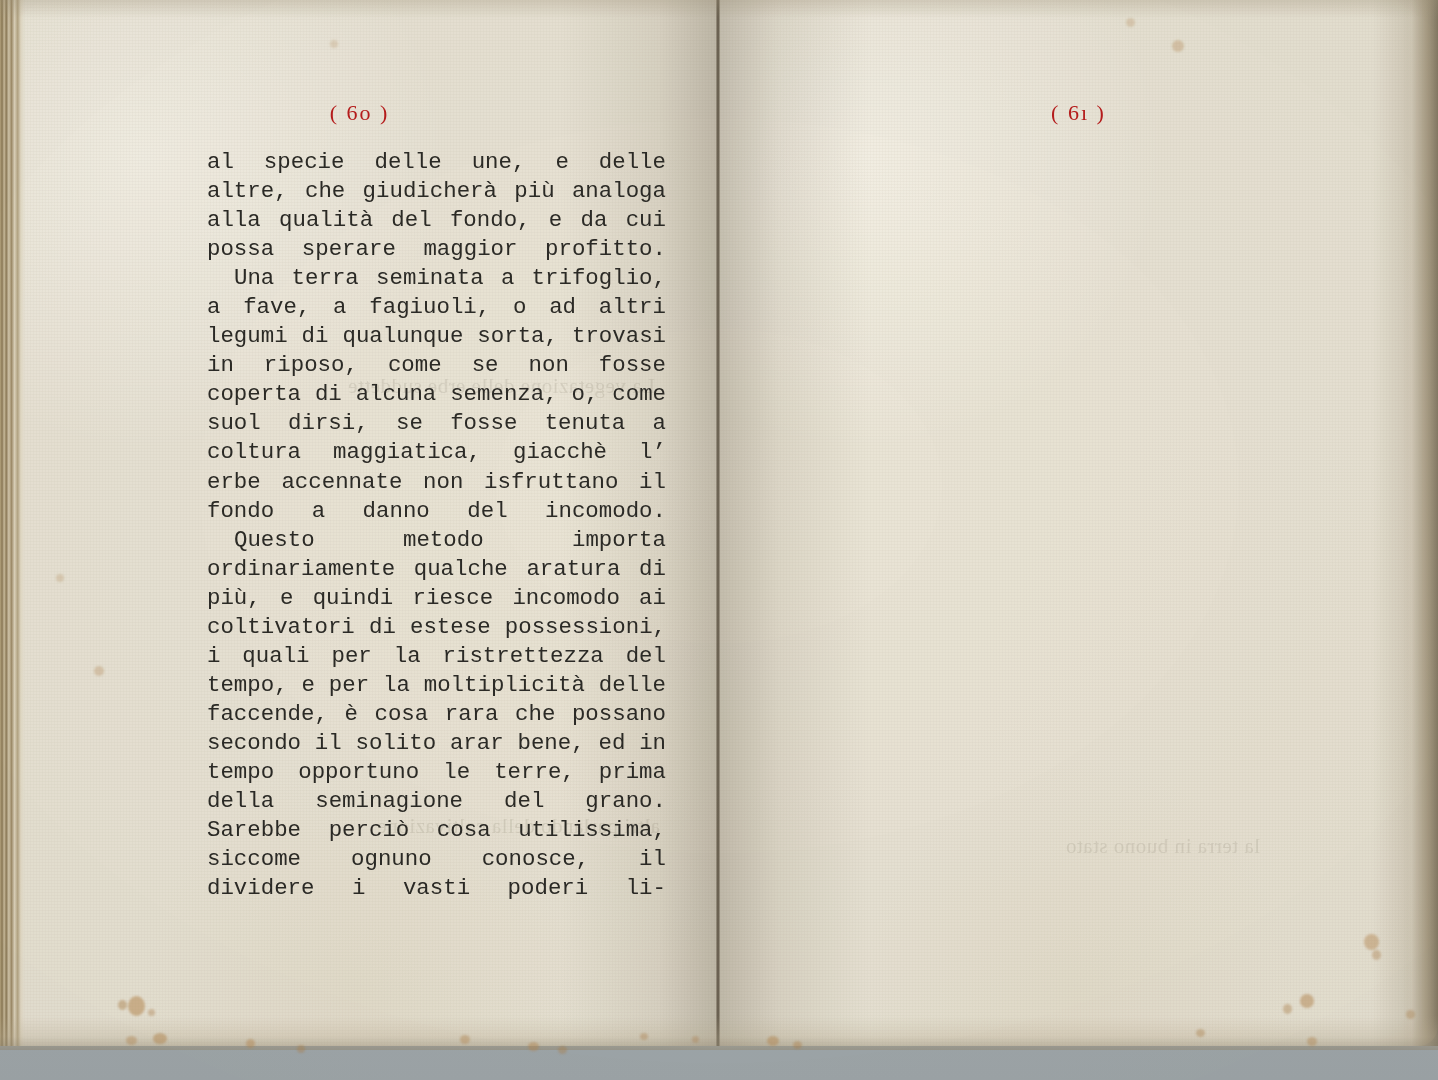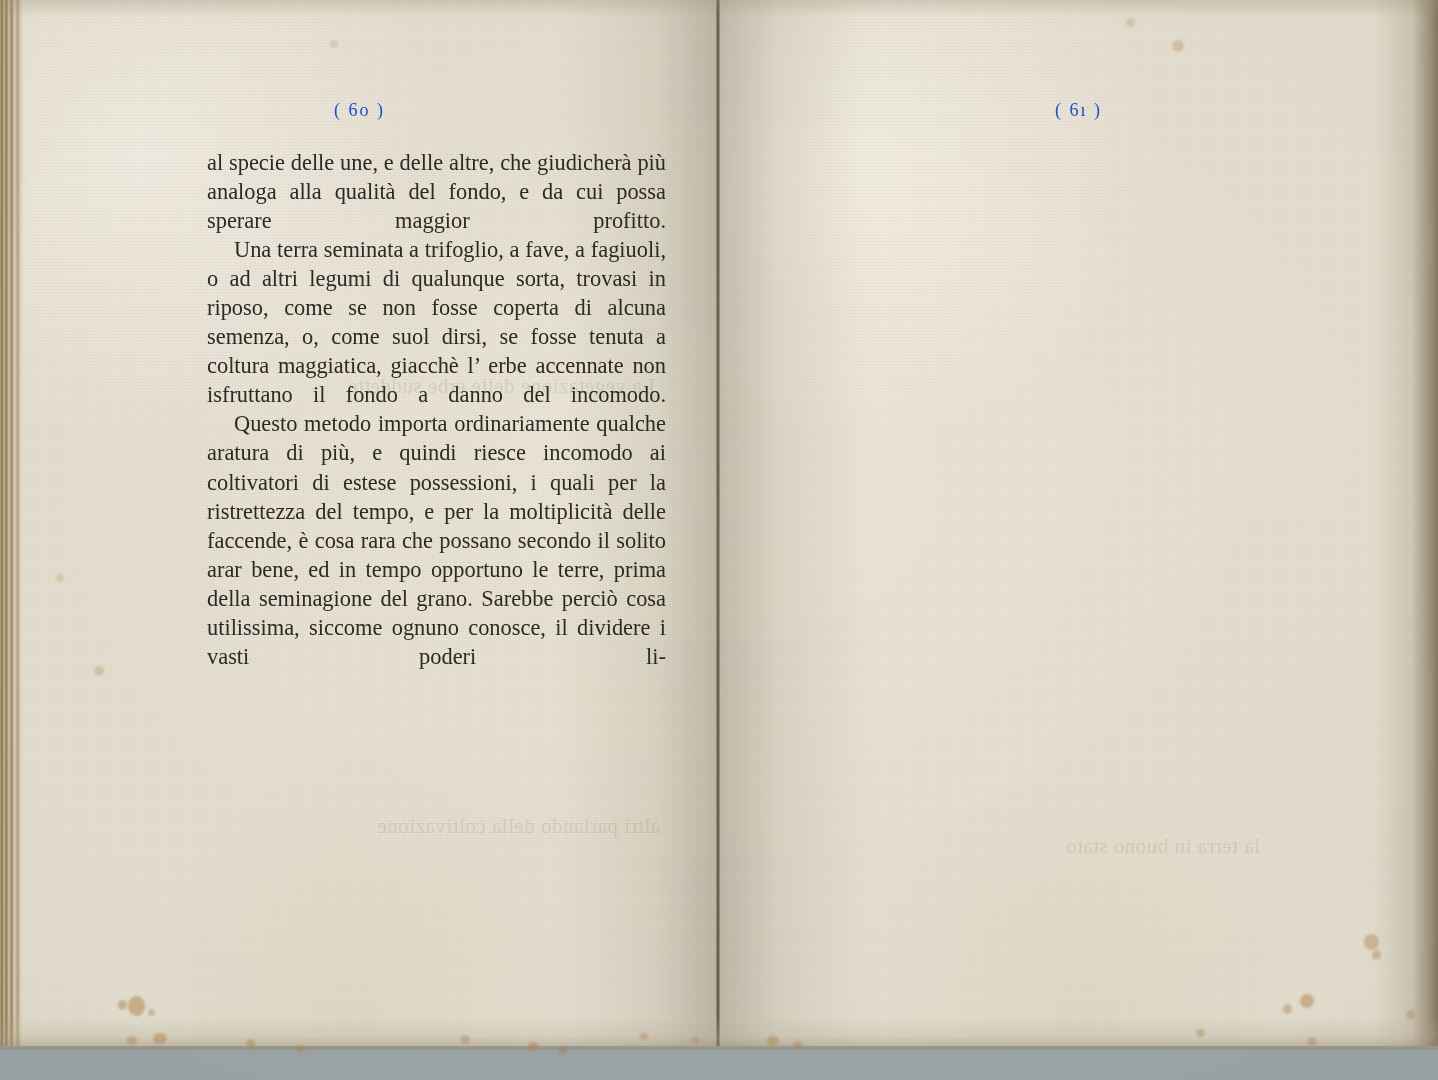--- a/index.html
+++ b/index.html
@@ -129,23 +129,23 @@
     height: 1046px;
   }
   .page-left  { left: 0; }
   .page-right { left: 719px; font-family: Liberation Serif, serif; }
 
   .folio {
     position: absolute;
     top: 100px;
     width: 100%;
     text-align: center;
-    font-size: 18px;
+    font-size: 22px;
     letter-spacing: 2px;
-    color: #1d4ed8;
+    color: #b91c1c;
   }
   .page-left  .folio { padding-right: 284px; }
   .page-right .folio { padding-right: 168px; }
 
   .column {
     position: absolute;
     top: 148px;
     font-size: 22.4px;
     line-height: 29.05px;
     color: #2b2a26;
@@ -154,21 +154,21 @@
   }
   .page-left  .column { left: 207px; width: 459px; }
 
   .column p {
     margin: 0;
     text-indent: 0;
     text-align: justify;
   }
   .column p.indent { text-indent: 27px; }
   
-  .column p { text-align-last: left; }
+  .column p { text-align-last: left; font-family: Liberation Mono, monospace; }
   .column p.stretch { text-align-last: justify; }
 
   
   .showthrough {
     position: absolute;
     color: rgba(120,112,92,.16);
     font-size: 21px;
     line-height: 29px;
     letter-spacing: .5px;
     transform: scaleX(-1);

